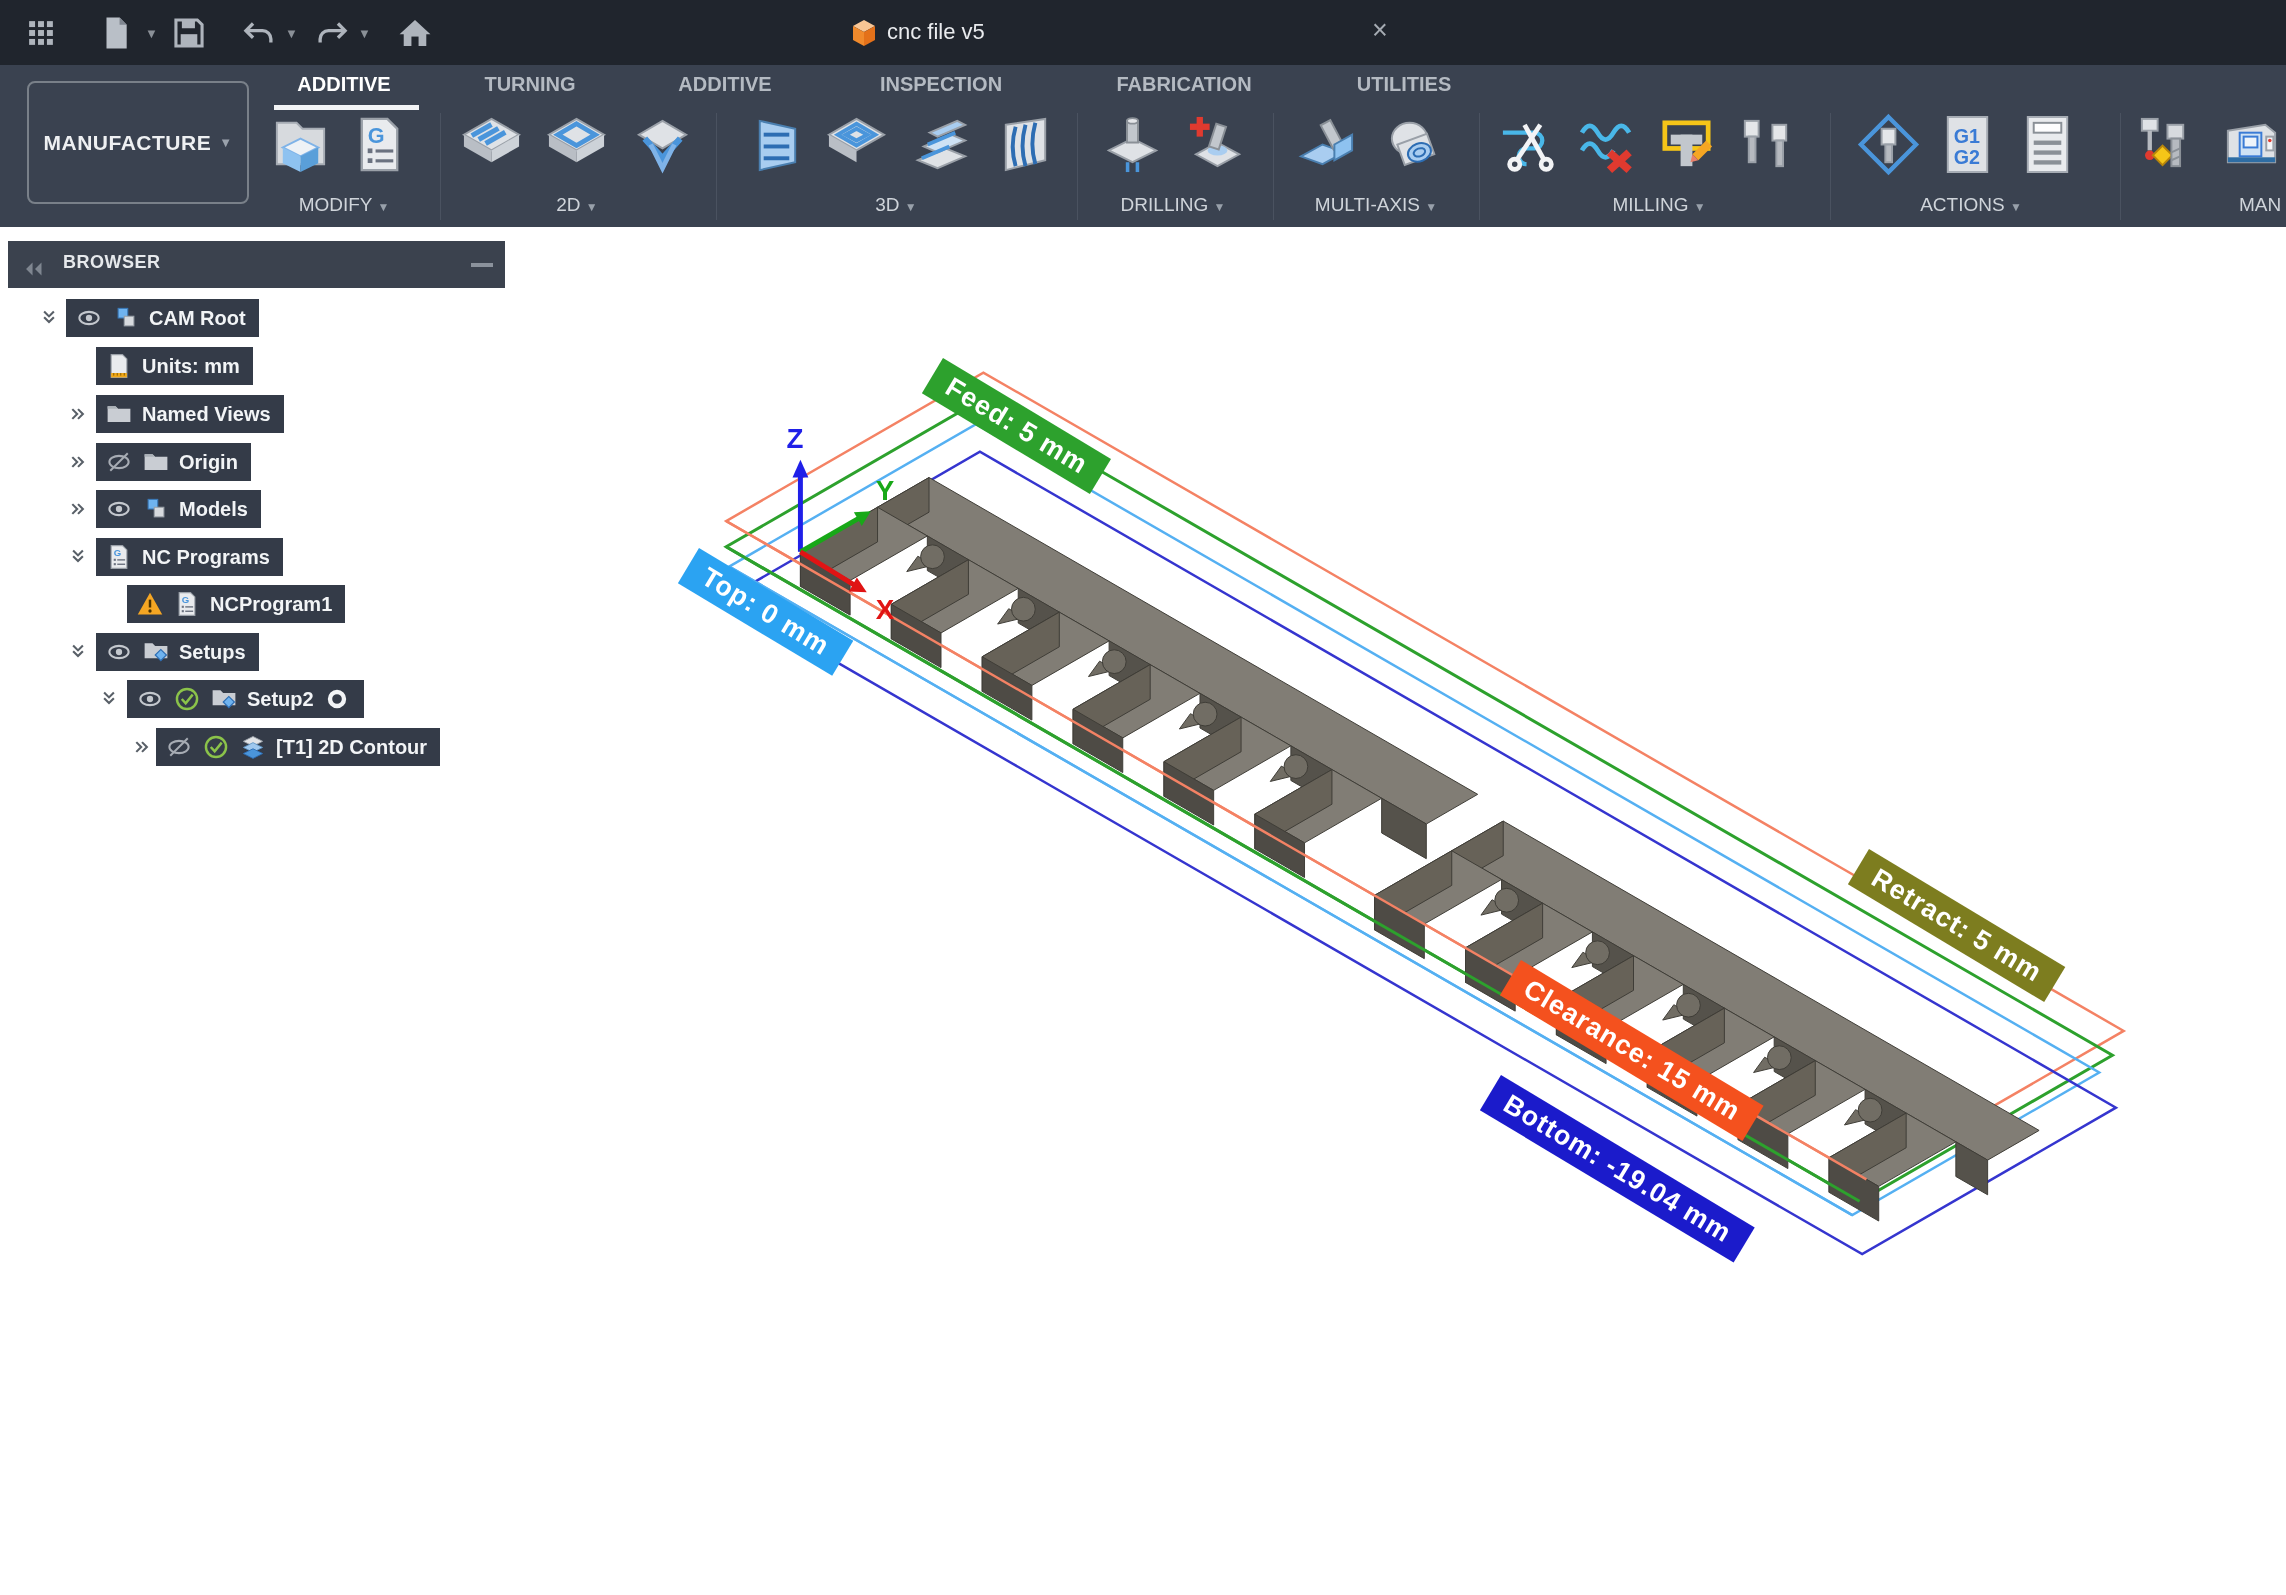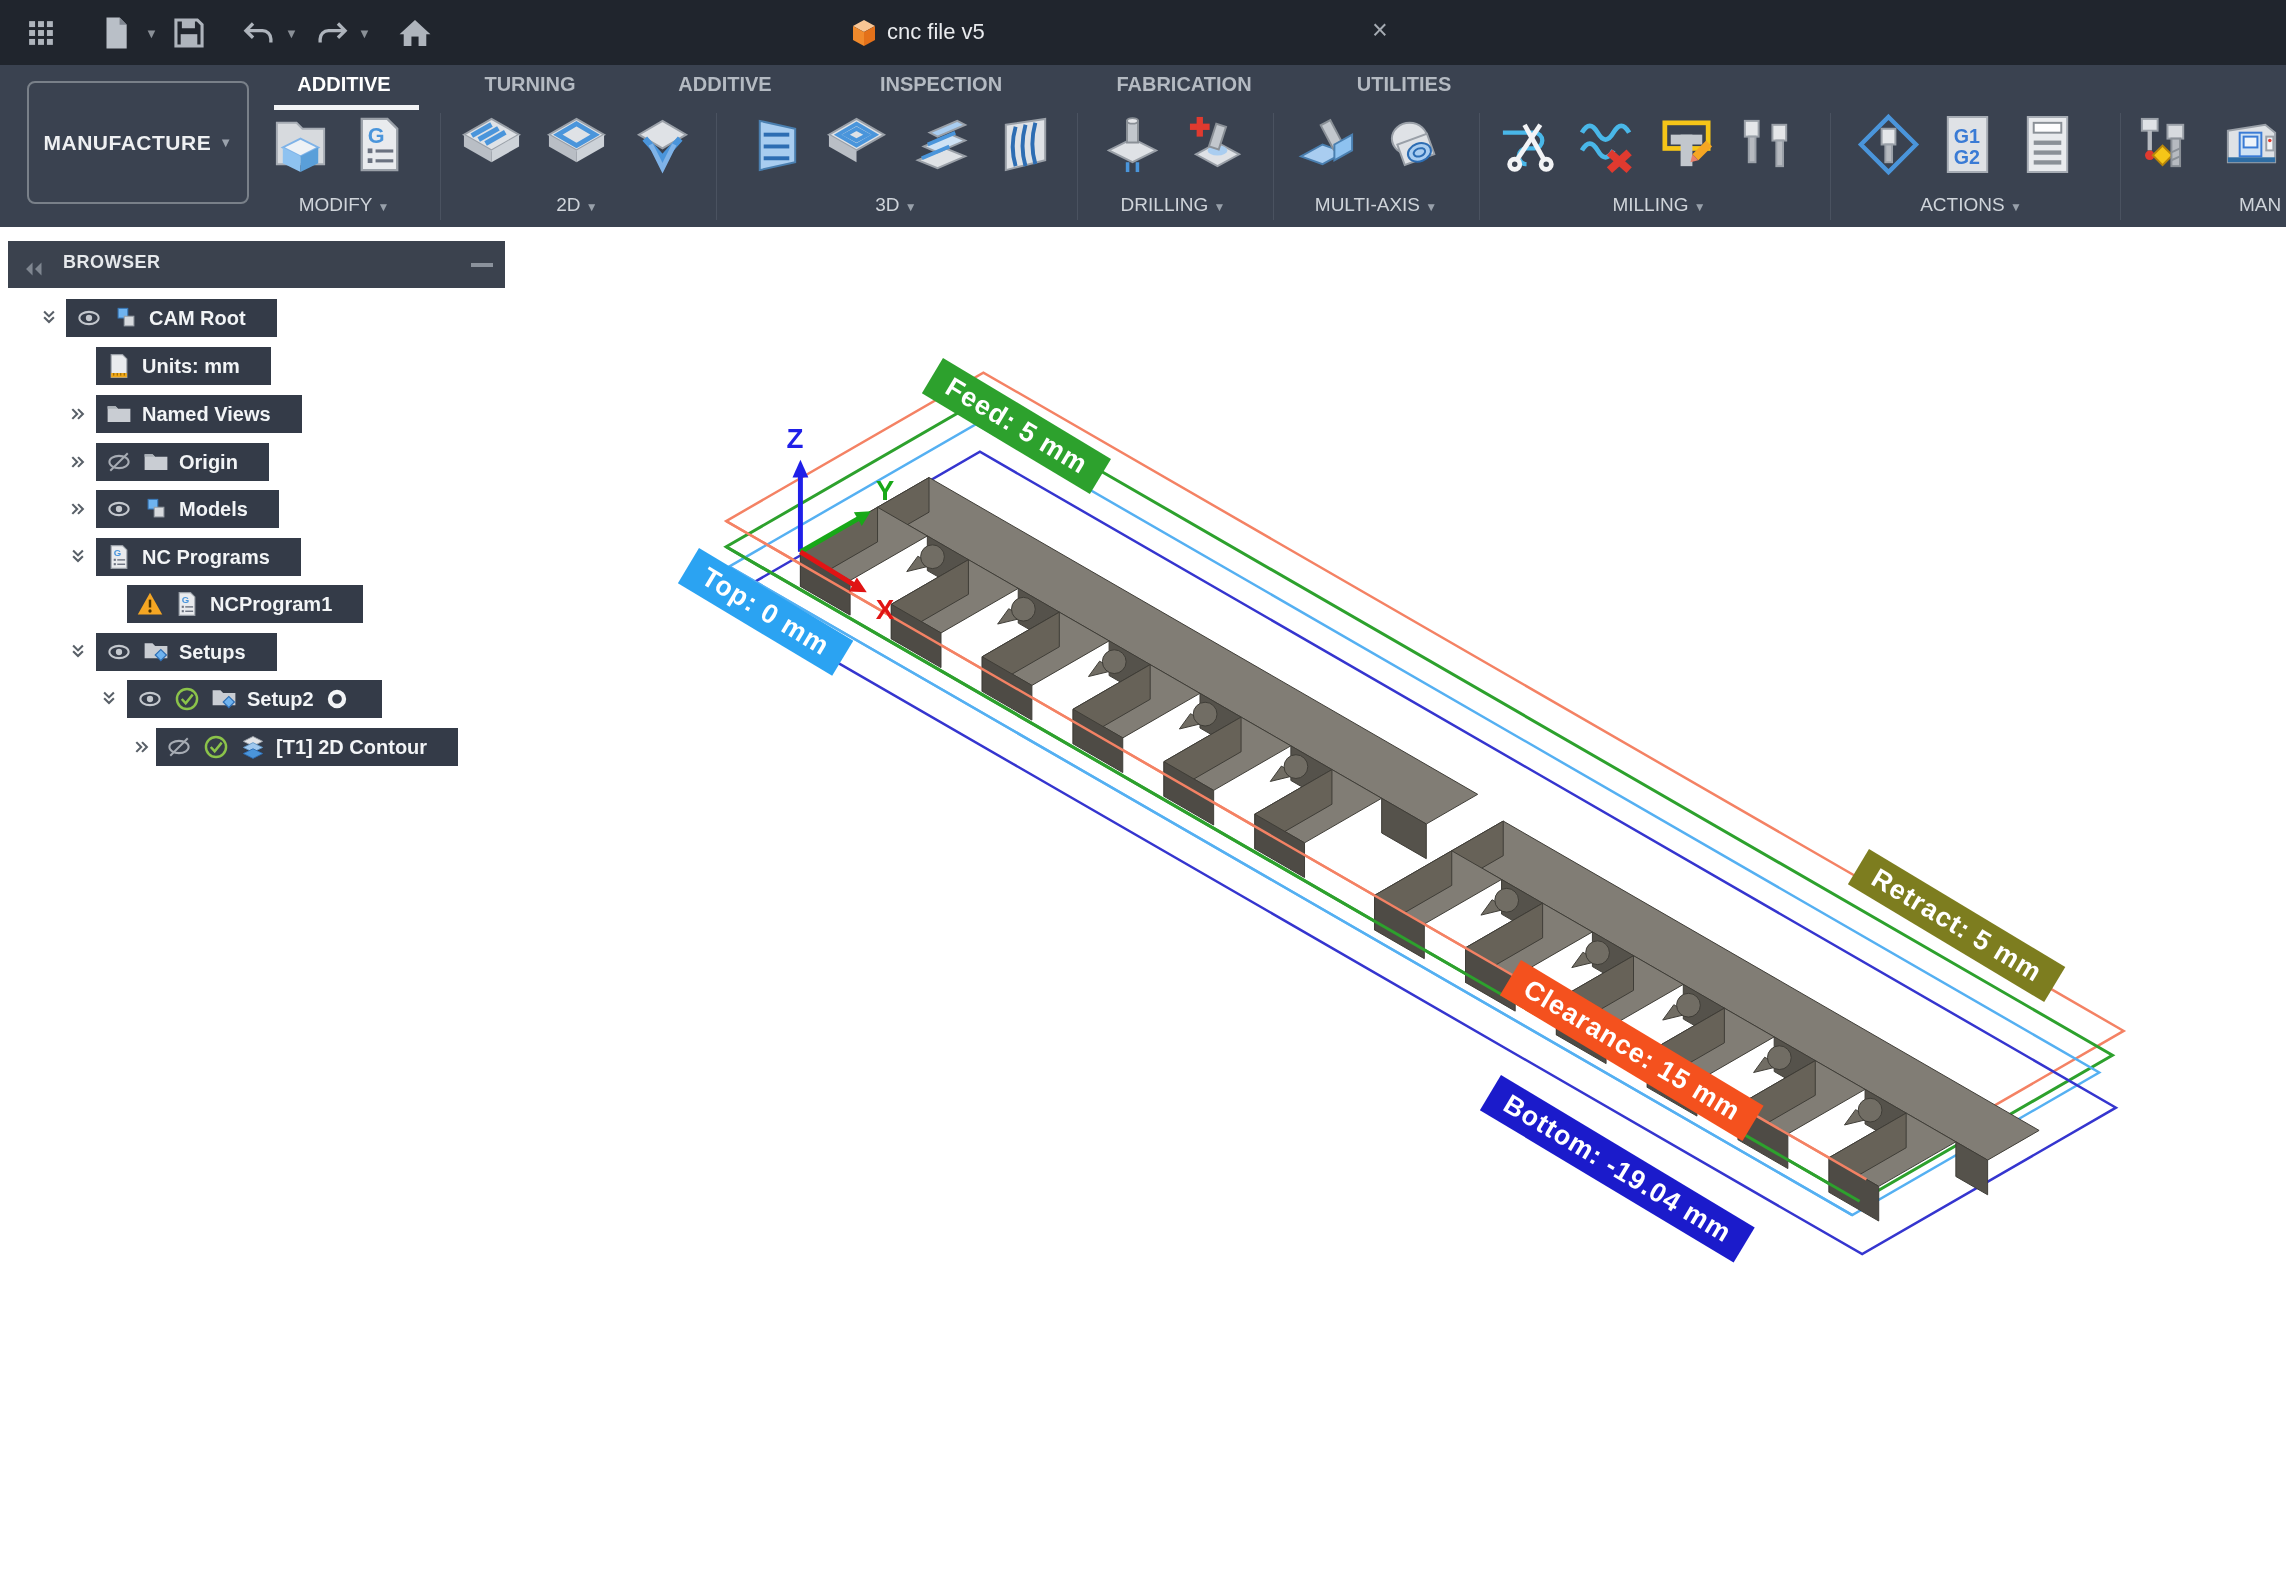--- a/index.html
+++ b/index.html
@@ -29,21 +29,21 @@
   .glabel{position:absolute;top:129px;transform:translateX(-50%);font-size:19px;color:#cfd4da;white-space:nowrap;}
   .glabel .caret2{font-size:12px;color:#98a0aa;}
   .glabel.noctr{transform:none;}
   
   .bheader{position:absolute;left:8px;top:241px;width:497px;height:47px;background:#3b424e;color:#e6e9ec;}
   .bheader .btitle{position:absolute;left:55px;top:11px;font-size:18px;font-weight:bold;letter-spacing:0.5px;}
   .collapse-ic{position:absolute;left:14px;top:15px;}
   .minimize-ic{position:absolute;left:463px;top:22px;width:22px;height:4px;background:#8b929c;}
   .trow{position:absolute;height:38px;}
   .chev{position:absolute;top:6px;width:26px;height:26px;}
-  .pill{position:absolute;top:0;height:38px;background:#343b48;display:flex;align-items:center;gap:9px;padding:0 31px 0 9px;}
+  .pill{position:absolute;top:0;height:38px;background:#343b48;display:flex;align-items:center;gap:9px;padding:0 13px 0 9px;}
   .pill .plabel{color:#f2f4f6;font-size:20px;font-weight:700;white-space:nowrap;}
   .pill .plabel.b{font-weight:700;}
   .bicon{width:28px;height:28px;flex:0 0 auto;}
   
   #scene{position:absolute;left:644px;top:327px;}
   .banner{position:absolute;transform-origin:0 0;transform:rotate(31deg);color:#ffffff;
           font-size:27px;font-weight:bold;padding:5px 18px;white-space:nowrap;letter-spacing:1px;}
 </style>
 </head>
 <body>

